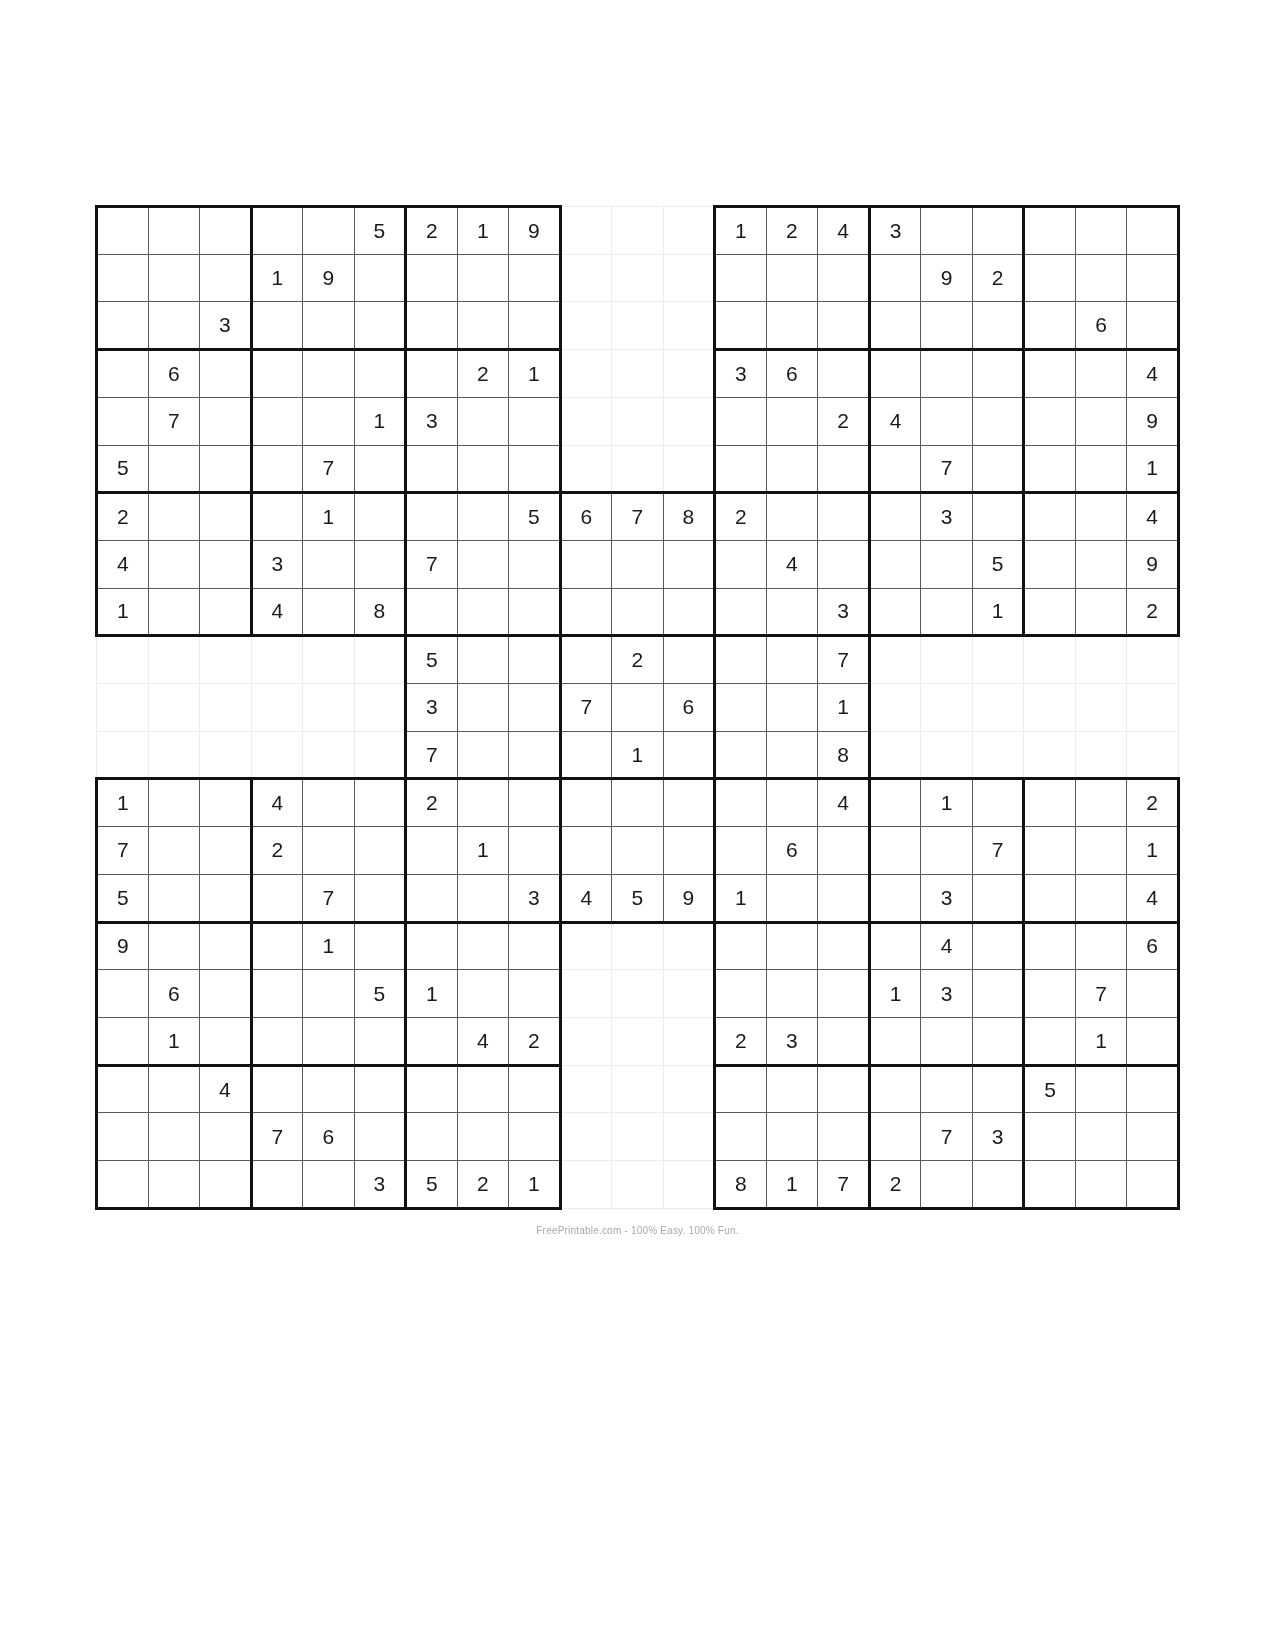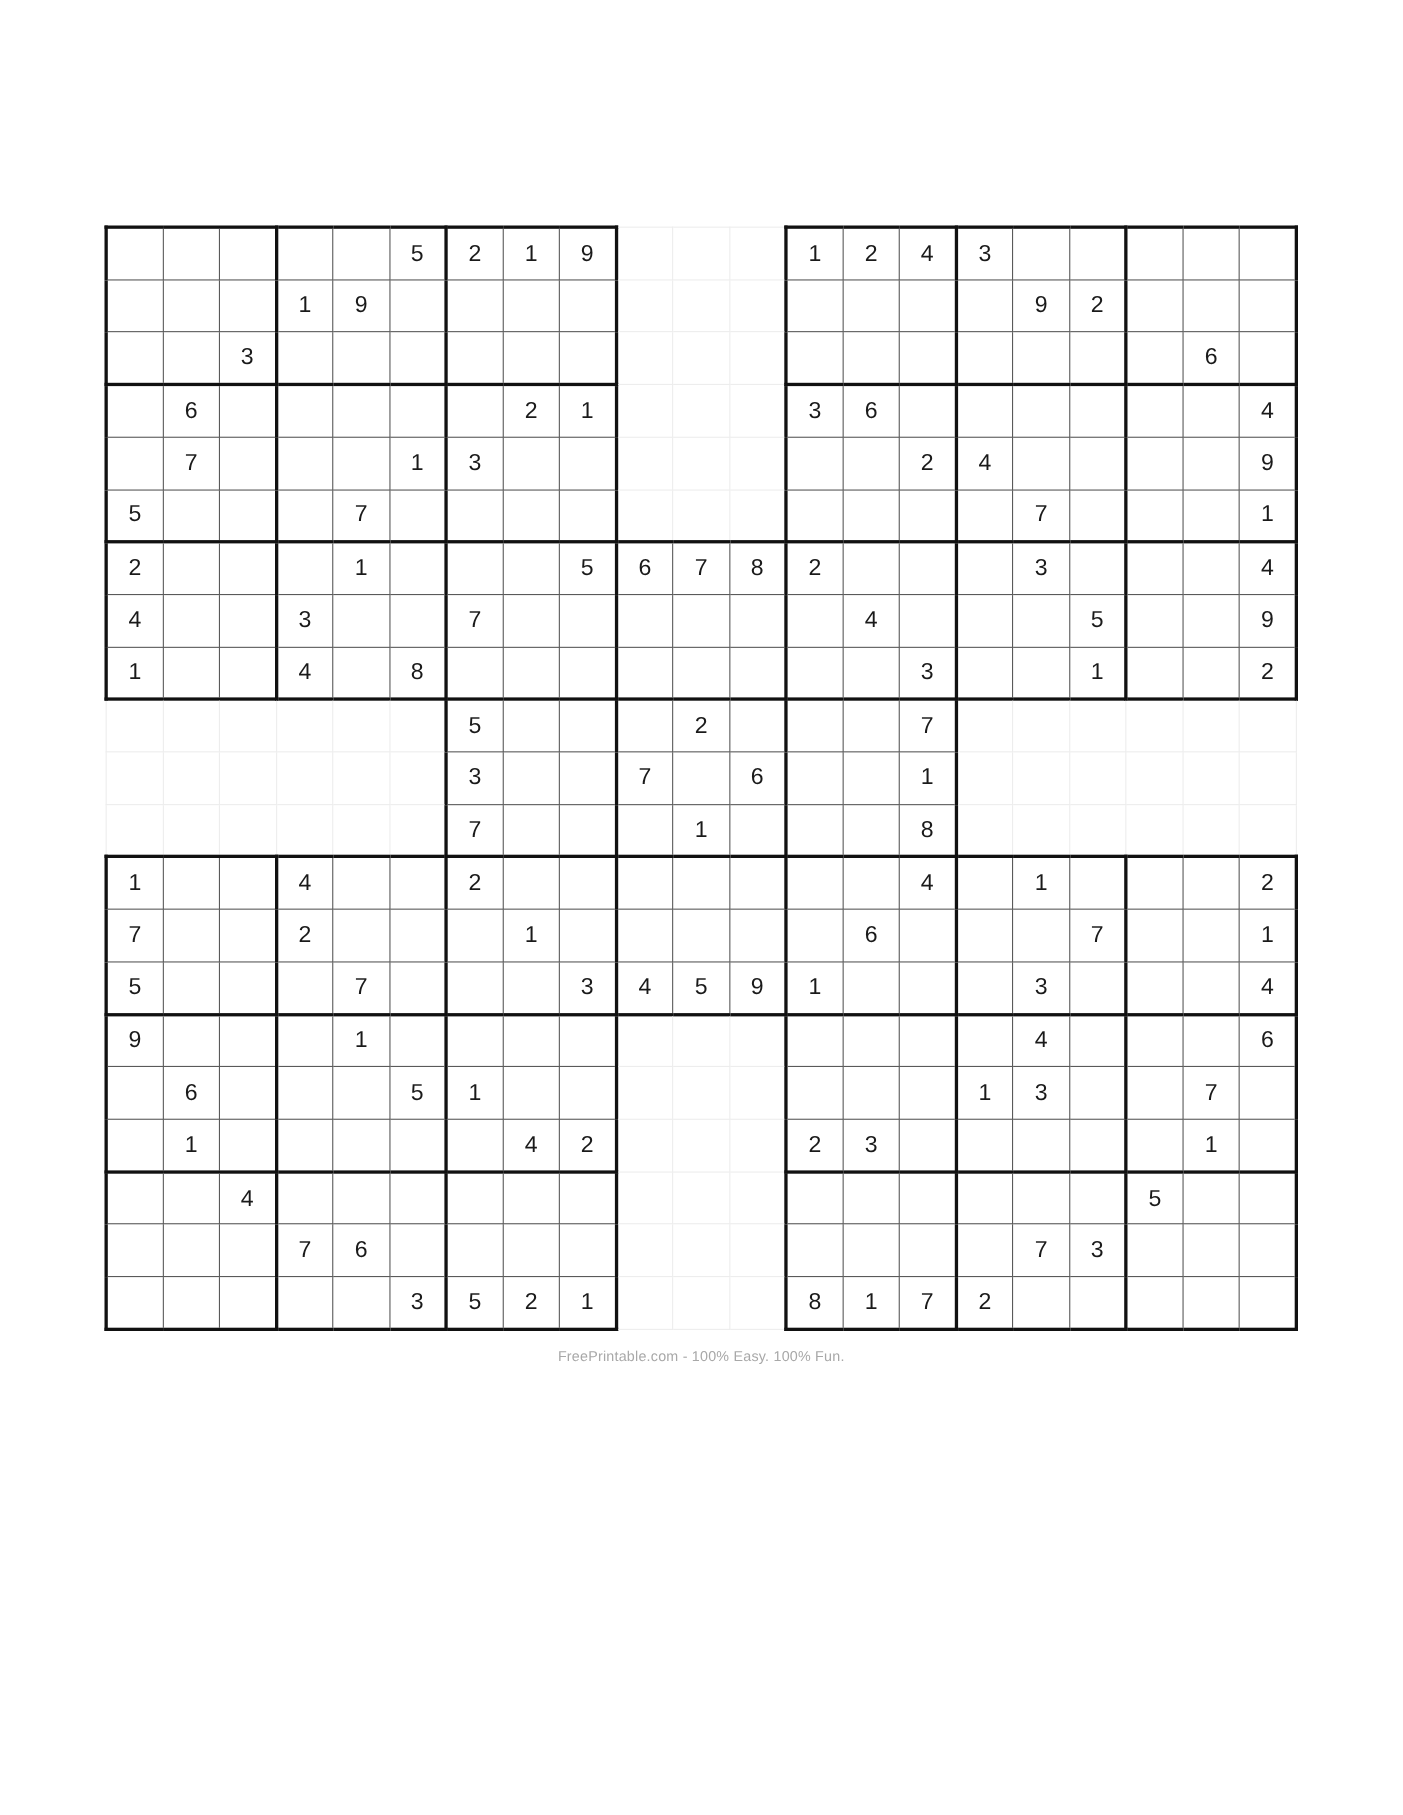--- a/index.html
+++ b/index.html
@@ -60,21 +60,21 @@
   table.samurai td.blank {
     border-color: #ededed;
   }
 
   #footer-note {
     position: absolute;
     left: 0;
     top: 1225px;
     width: 1275px;
     text-align: center;
-    font-size: 13px;
+    font-size: 10px;
     color: #a8a8a8;
     letter-spacing: 0.2px;
   }
 </style>
 </head>
 <body>
 
 <div id="puzzle-wrap">
   <table class="samurai" id="samurai-table">
       <tbody>

